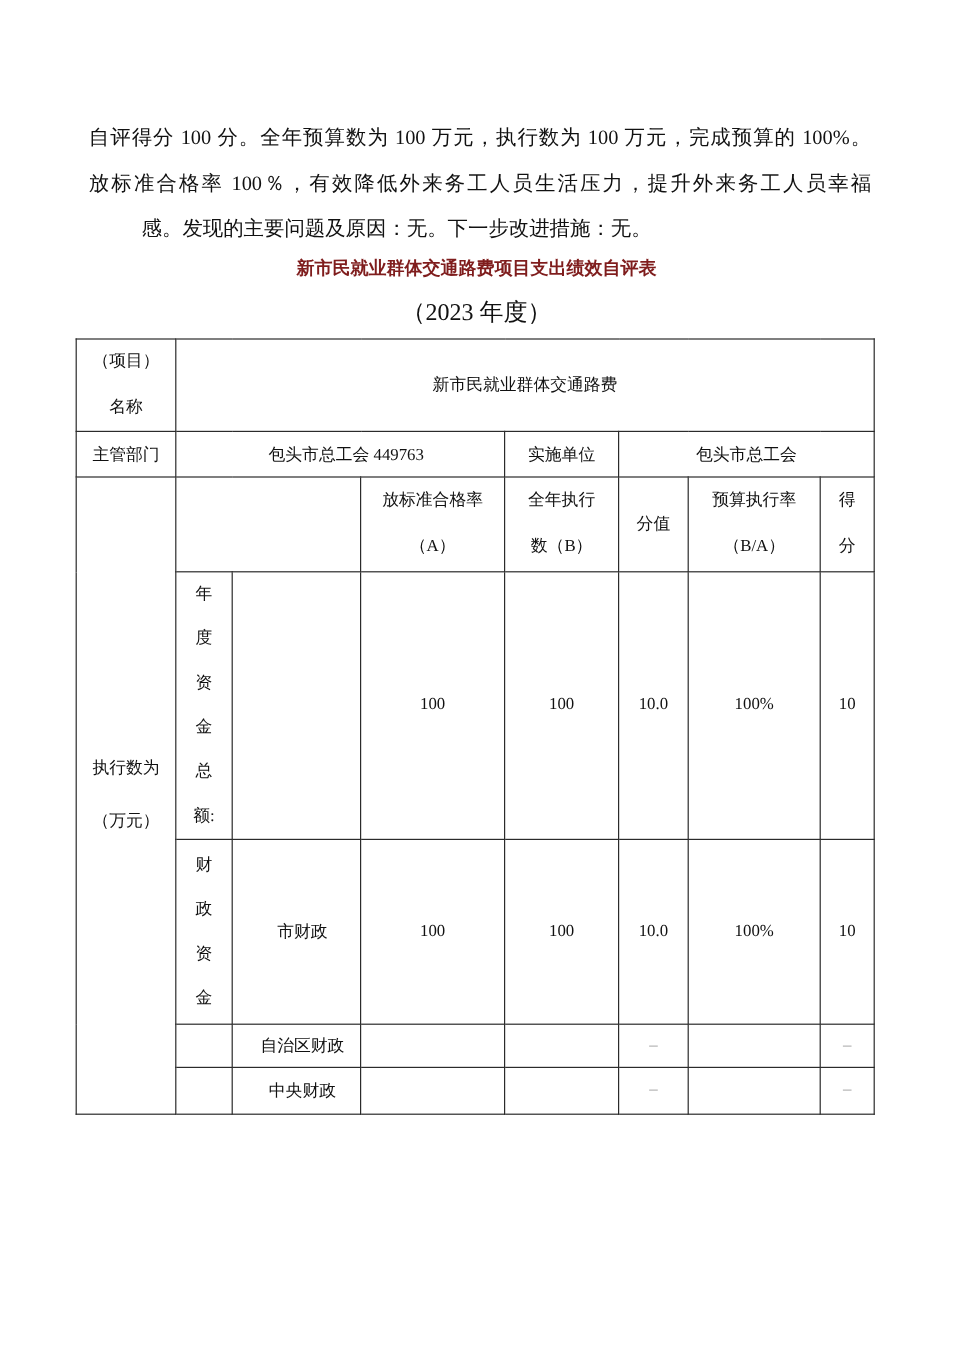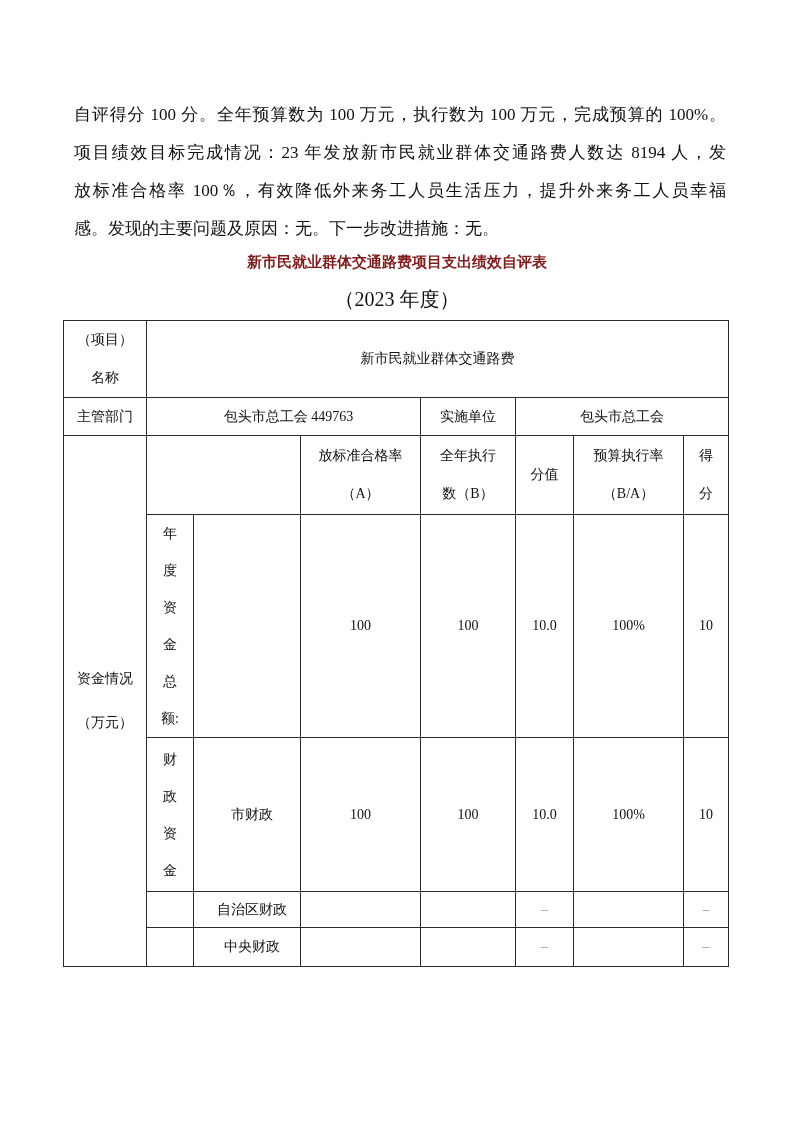--- a/index.html
+++ b/index.html
@@ -19,21 +19,21 @@
     font-size: 17px;
     line-height: 38px;
     color: #111;
   }
   .para .line {
     text-align: justify;
     text-align-last: justify;
     white-space: nowrap;
   }
   .para .line.first { padding-left: 33px; }
-  .para .line.last { text-align-last: left; }
+  .para .line.last { text-align-last: left; margin-left: 44px; }
   .tbl-title {
     margin-top: 2px;
     text-align: center;
     font-family: "Liberation Sans", "DejaVu Sans", sans-serif;
     font-weight: bold;
     font-size: 15px;
     line-height: 24px;
     color: #7f1d1d;
   }
   .tbl-subtitle {
@@ -82,21 +82,20 @@
     color: #111;
   }
 </style>
 </head>
 <body>
 
 <div class="page">
 
   <div class="para">
     <div class="line">自评得分 100 分。全年预算数为 100 万元，执行数为 100 万元，完成预算的 100%。</div>
-    <div class="line">项目绩效目标完成情况：23 年发放新市民就业群体交通路费人数达 8194 人，发</div>
     <div class="line">放标准合格率 100％，有效降低外来务工人员生活压力，提升外来务工人员幸福</div>
     <div class="line last">感。发现的主要问题及原因：无。下一步改进措施：无。</div>
   </div>
 
   <div class="tbl-title">新市民就业群体交通路费项目支出绩效自评表</div>
   <div class="tbl-subtitle">（2023 年度）</div>
 
   <table class="eval">
     <colgroup>
       <col style="width:83px">
@@ -114,21 +113,21 @@
 名称</td>
       <td colspan="7">新市民就业群体交通路费</td>
     </tr>
     <tr class="rB">
       <td>主管部门</td>
       <td colspan="3" class="left">包头市总工会 449763</td>
       <td>实施单位</td>
       <td colspan="3">包头市总工会</td>
     </tr>
     <tr class="rC">
-      <td rowspan="5" class="pre lh44">资金情况
+      <td rowspan="5" class="pre lh44">执行数为
 （万元）</td>
       <td colspan="2"></td>
       <td class="pre lh38">放标准合格率
 （A）</td>
       <td class="pre lh38">全年执行
 数（B）</td>
       <td>分值</td>
       <td class="pre lh38">预算执行率
 （B/A）</td>
       <td class="pre lh38">得

